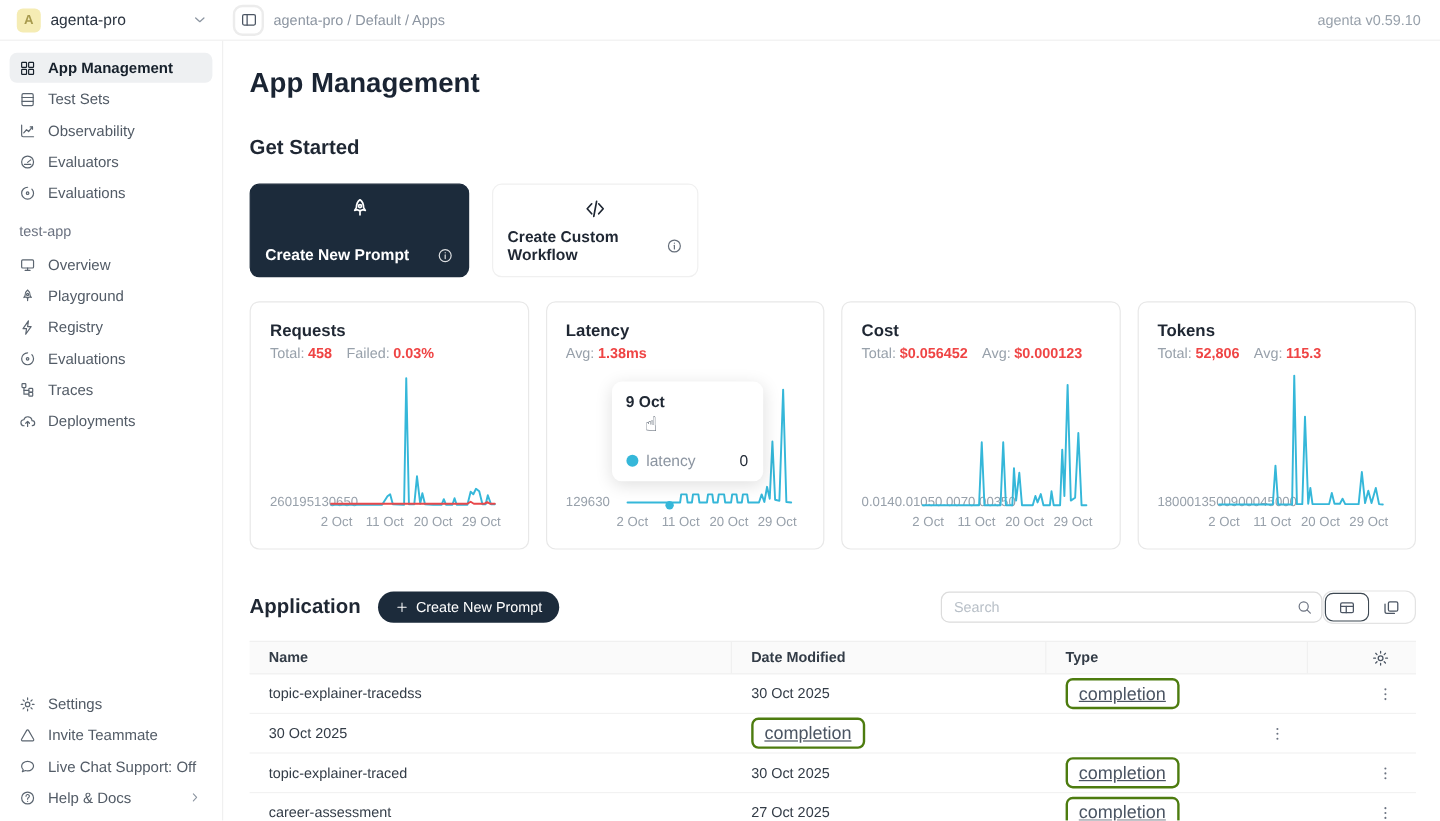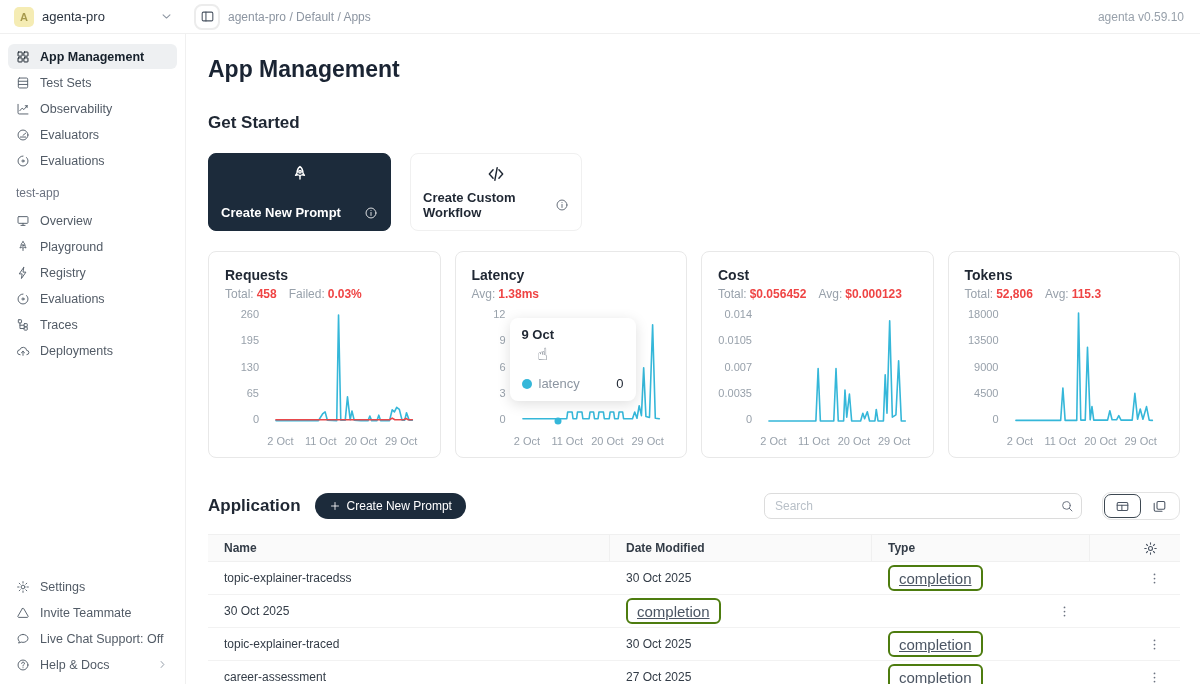--- a/index.html
+++ b/index.html
@@ -45,41 +45,41 @@
   .gs-info { color:inherit; opacity:.85; }
   .gs-card.light .gs-info { color:#4b5563; }
 
   
   .charts-row { display:flex; gap:14px; }
   .chart-card { flex:1; height:207px; border:1px solid #e8e8e8; border-radius:8px; padding:15px 16px 10px; position:relative; background:#fff; }
   .chart-title { font-size:14px; font-weight:700; color:#1f2733; }
   .chart-stats { display:flex; gap:12px; font-size:12px; color:#98a1ab; margin-top:4px; }
   .stat b { color:#ef4444; font-weight:700; margin-left:3px; }
   .chart-plot { display:flex; margin-top:12px; }
-  .ycol { width:42px; flex:0 0 42px; height:116px; margin-top:-4px; padding-right:8px; display:flex; flex-direction:column; justify-content:space-between; align-items:flex-end; font-size:11px; color:#98a1ab; line-height:1; }
+  .ycol { width:42px; flex:0 0 42px; height:116px; margin-top:-4px; padding-right:8px; display:flex; flex-direction:row; justify-content:space-between; align-items:flex-end; font-size:11px; color:#98a1ab; line-height:1; }
   .plot-area { position:relative; flex:1; height:108px; }
   .plot-area svg { position:absolute; inset:0; width:100%; height:100%; overflow:visible; }
   .marker-dot { position:absolute; width:7px; height:7px; border-radius:50%; transform:translate(-50%,-50%); }
-  .xrow { position:relative; height:13px; margin:10px 0 0 42px; font-size:11px; color:#98a1ab; }
+  .xrow { position:relative; height:13px; margin:4px 0 0 42px; font-size:11px; color:#98a1ab; }
   .xrow span { position:absolute; transform:translateX(-50%); white-space:nowrap; }
 
   .chart-tooltip { position:absolute; left:54px; top:66px; width:126px; background:#fff; border-radius:8px; box-shadow:0 3px 14px rgba(0,0,0,.13); padding:9px 12px 10px; z-index:5; }
   .tt-date { font-size:13px; font-weight:700; color:#1f2733; }
   .tt-cursor { position:absolute; left:28px; top:26px; font-size:17px; color:#4b5563;
     font-family:"DejaVu Sans",sans-serif; }
   .tt-row { display:flex; align-items:center; gap:7px; margin-top:34px; font-size:13px; color:#8c95a1; }
   .tt-dot { width:10px; height:10px; border-radius:50%; }
   .tt-val { margin-left:auto; color:#1f2733; }
 
   
   .app-section { margin-top:34px; }
   .app-header { display:flex; align-items:center; }
   .app-title { font-size:17px; font-weight:700; color:#1f2733; margin-right:14px; }
   .create-btn { height:26px; background:#1c2b3b; color:#fff; border:none; border-radius:13px; font-size:12px; font-family:inherit; display:flex; align-items:center; gap:6px; padding:0 14px; cursor:pointer; }
-  .app-tools { margin-left:auto; display:flex; align-items:center; gap:20px; }
+  .app-tools { margin-left:auto; display:flex; align-items:center; gap:0; }
   .search-box { width:318px; height:26px; border:1px solid #dcdcdc; border-radius:7px; display:flex; align-items:center; overflow:hidden; background:#fff; }
   .search-box input { border:none; outline:none; flex:1; font-size:12px; padding:0 10px; color:#333; font-family:inherit; }
   .search-box input::placeholder { color:#b9c0c8; }
   .search-icon-box { width:28px; height:100%; display:flex; align-items:center; justify-content:center; color:#6b7280; cursor:pointer; }
   .view-toggle { height:28px; border:1px solid #e3e3e3; border-radius:9px; display:flex; align-items:center; padding:1px; }
   .view-btn { width:37px; height:24px; border-radius:7px; display:flex; align-items:center; justify-content:center; color:#4b5563; cursor:pointer; background:#fff; border:1.5px solid transparent; }
   .view-btn.active { border-color:#3d4852; }
 
   .table { margin-top:14px; }
   .thead, .trow { display:grid; grid-template-columns: 1fr 262px 218px 90px; align-items:center; }

